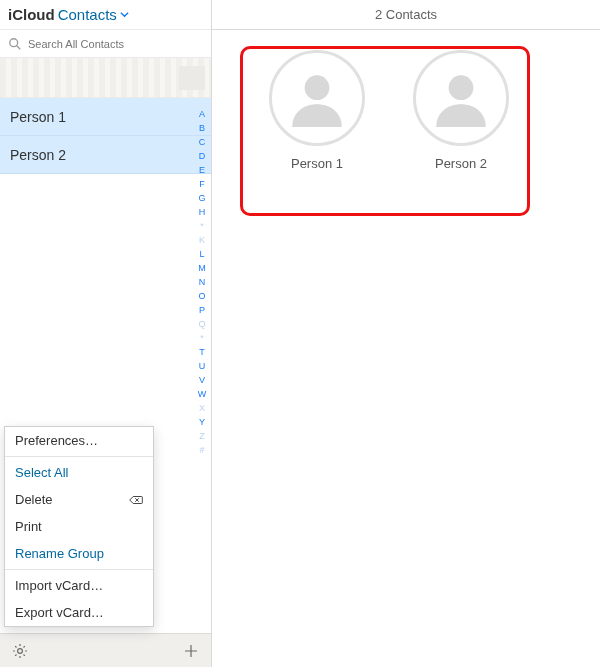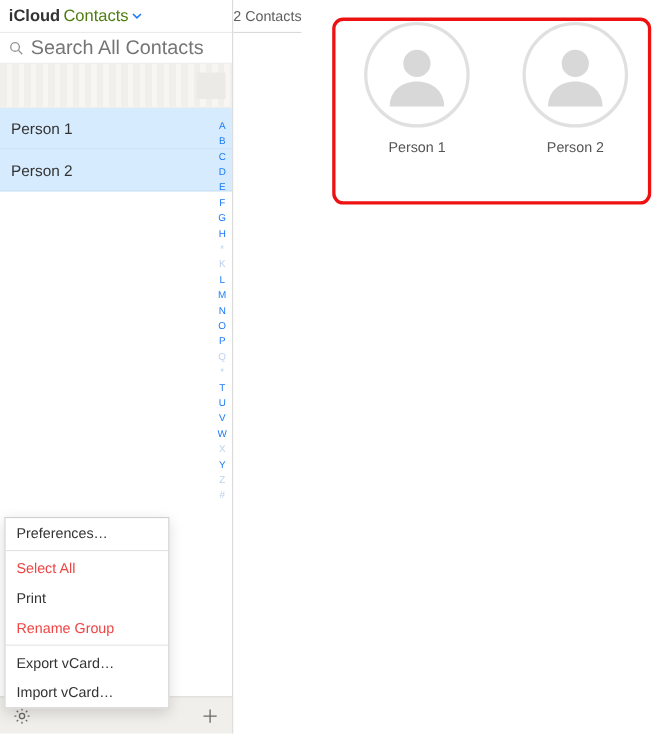--- a/index.html
+++ b/index.html
@@ -1,48 +1,48 @@
 <!DOCTYPE html>
 <html><head>
 <meta charset="utf-8">
 <style>
   * { box-sizing: border-box; margin: 0; padding: 0; }
   html, body { width: 600px; height: 667px; font-family: -apple-system, "Helvetica Neue", Arial, sans-serif; font-size: 13px; color: #333; overflow: hidden; }
   .app { display: flex; height: 100%; }
   .sidebar { width: 212px; background: #ffffff; border-right: 1px solid #d9d9d9; display: flex; flex-direction: column; position: relative; }
   .sb-header { height: 30px; display: flex; align-items: center; padding: 0 8px; border-bottom: 1px solid #eaeaea; gap: 3px; }
   .brand { font-weight: 600; font-size: 15px; }
-  .brand-sub { color: #4d7c0f; font-weight: 400; font-size: 15px; }
+  .brand-sub { color: #0369a1; font-weight: 400; font-size: 15px; }
   .dd-icon svg { width: 9px; height: 9px; display: block; }
   .search { display: flex; align-items: center; gap: 6px; padding: 4px 8px; height: 28px; border-bottom: 1px solid #eaeaea; }
-  .search input { border: none; outline: none; font-size: 18px; width: 100%; background: transparent; color: #9a9a9a; }
+  .search input { border: none; outline: none; font-size: 11px; width: 100%; background: transparent; color: #9a9a9a; }
   .search-icon svg { width: 14px; height: 14px; display: block; }
   .blurred-row { height: 40px; border-bottom: 1px solid #eceae6; background: repeating-linear-gradient(90deg,#f0efeb 0 6px,#f7f6f2 6px 11px); position: relative; }
   .blurred-row::after { content:""; position:absolute; right:6px; top:8px; width:26px; height:24px; background:#eceae6; }
   .list { flex: 0 0 auto; }
   .row { height: 38px; display: flex; align-items: center; padding: 0 10px; font-size: 14px; background: #d6ebfd; border-bottom: 1px solid #c8e0f6; cursor: default; }
   .row + .row { border-top: 0; }
   .list-fill { flex: 1; }
   
   .alpha { position: absolute; top: 108px; right: 2px; width: 14px; display: flex; flex-direction: column; align-items: center; gap: 2px; }
   .alpha span { font-size: 9px; color: #1a7af8; line-height: 12px; cursor: default; }
   .alpha span.dim { color: #bcd2ef; }
   
   .sb-footer { height: 34px; background: #f0efeb; border-top: 1px solid #dcdbd6; display: flex; align-items: center; justify-content: space-between; padding: 0 10px; position: relative; z-index: 1; }
   .icon-btn { width: 20px; height: 20px; display: flex; align-items: center; justify-content: center; cursor: pointer; }
   .icon-btn svg { width: 18px; height: 18px; display:block; }
   
-  .menu { position: absolute; left: 4px; bottom: 23px; width: 150px; background: #ffffff; border: 1px solid #cfcfcf; box-shadow: 0 4px 12px rgba(0,0,0,.15); font-size: 13px; z-index: 5; }
+  .menu { position: absolute; left: 4px; bottom: 40px; width: 150px; background: #ffffff; border: 1px solid #cfcfcf; box-shadow: 0 4px 12px rgba(0,0,0,.15); font-size: 13px; z-index: 5; }
   .menu .sep { height: 1px; background: #e3e3e3; margin: 2px 0; }
   .mi { display: flex; align-items: center; justify-content: space-between; padding: 6px 10px; color: #333; cursor: default; }
-  .mi.disabled { color: #ef4444; }
+  .mi.disabled { color: #0369a1; }
   .del-icon svg { width: 14px; height: 10px; display:block; }
 
   
-  .main { flex: 1; display: flex; flex-direction: row; text-align: right; }
+  .main { flex: 1; display: flex; flex-direction: column; text-align: right; }
   .main-header { height: 30px; display: flex; align-items: center; justify-content: center; border-bottom: 1px solid #d9d9d9; font-size: 13px; color: #606060; }
   .stage { flex: 1; position: relative; padding-top: 20px; }
   .highlight-box { position: absolute; left: 28px; top: 16px; width: 290px; height: 170px; border: 3px solid #e11; border-radius: 10px; pointer-events: none; }
   .cards { display: flex; gap: 34px; margin-left: 50px; }
   .card { width: 110px; display: flex; flex-direction: column; align-items: center; gap: 10px; }
   .avatar { width: 96px; height: 96px; border-radius: 50%; border: 3px solid #e0e0e0; background: #ffffff; display:flex; align-items:center; justify-content:center; }
   .avatar svg { width: 66px; height: 66px; display:block; }
   .card-label { font-size: 13px; color: #555; }
 </style>
 </head>
@@ -115,31 +115,40 @@
 
     <div class="menu">
       <div class="mi">
           <span>Preferences…</span>
         </div>
       <div class="sep"></div>
       <div class="mi disabled">
           <span>Select All</span>
         </div>
       <div class="mi">
+        <span>Delete</span>
+        <span class="del-icon">
+          <svg viewBox="0 0 20 12">
+              <path d="M6 1 H18 a1 1 0 0 1 1 1 V10 a1 1 0 0 1 -1 1 H6 L1 6 Z" fill="none" stroke="#333" stroke-width="1.3"></path>
+              <path d="M9 3.5 L14 8.5 M14 3.5 L9 8.5" stroke="#333" stroke-width="1.3"></path>
+            </svg>
+        </span>
+      </div>
+      <div class="mi">
           <span>Print</span>
         </div>
       <div class="mi disabled">
           <span>Rename Group</span>
         </div>
       <div class="sep"></div>
       <div class="mi">
-          <span>Export vCard…</span>
+          <span>Import vCard…</span>
         </div>
       <div class="mi">
-          <span>Import vCard…</span>
+          <span>Export vCard…</span>
         </div>
     </div>
 
     <div class="sb-footer">
       <span class="icon-btn">
         <svg viewBox="0 0 24 24">
             <g fill="none" stroke="#6a6a66" stroke-width="1.6">
               <circle cx="12" cy="12" r="3.2"></circle>
               <path d="M12 2.8v2.4M12 18.8v2.4M21.2 12h-2.4M5.2 12H2.8M18.4 5.6l-1.7 1.7M7.3 16.7l-1.7 1.7M18.4 18.4l-1.7-1.7M7.3 7.3 5.6 5.6"></path>
             </g>

